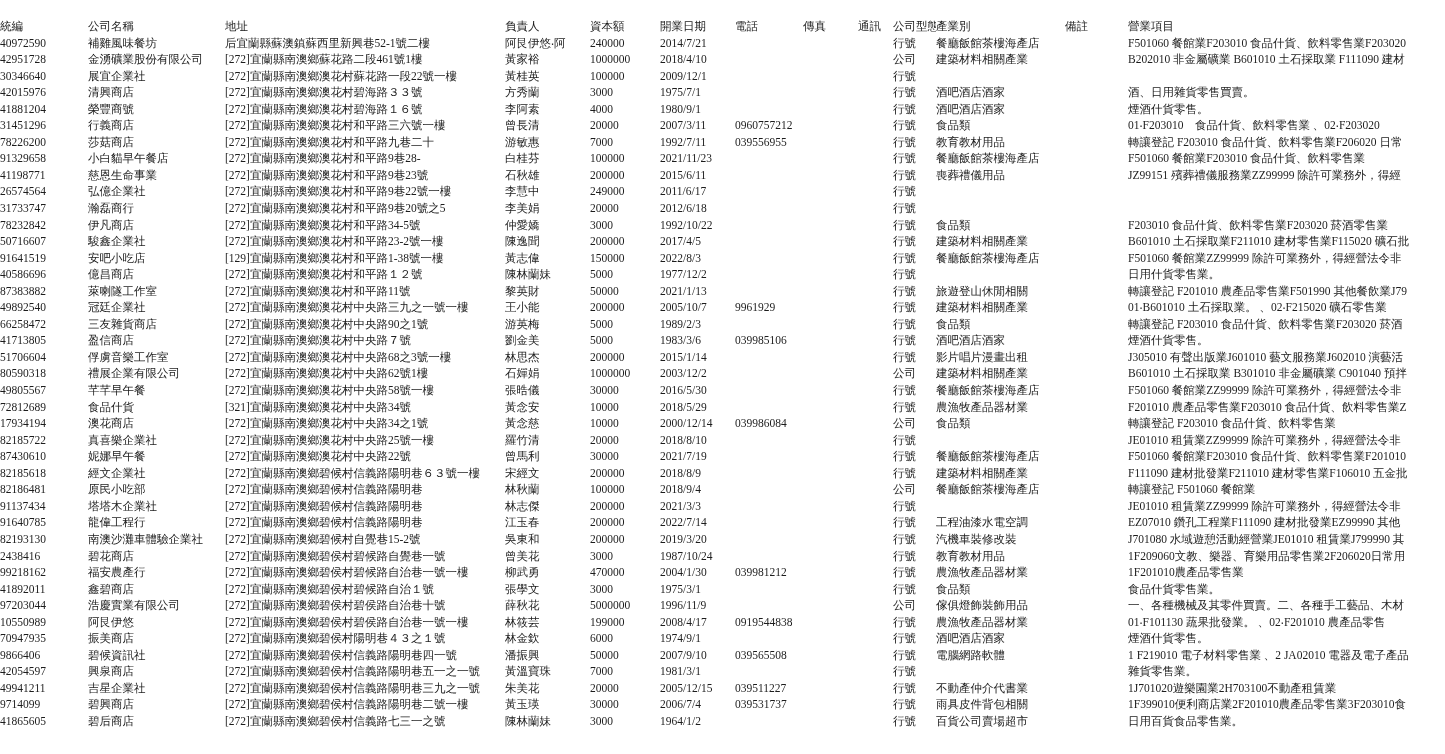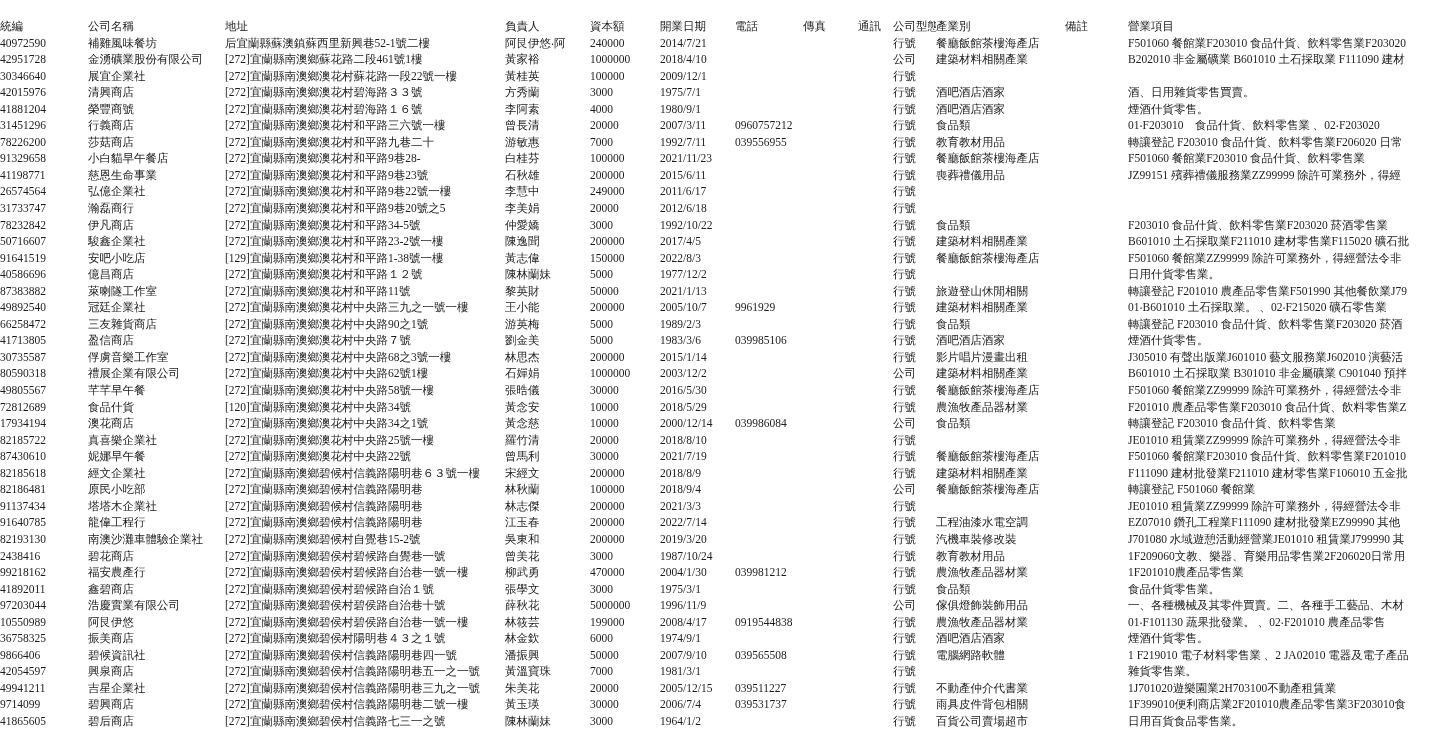--- a/index.html
+++ b/index.html
@@ -368,21 +368,21 @@
         <td class="d-date">1983/3/6</td>
         <td class="d-phone">039985106</td>
         <td class="d-fax"></td>
         <td class="d-comm"></td>
         <td class="d-type">行號</td>
         <td class="d-industry">酒吧酒店酒家</td>
         <td class="d-note"></td>
         <td class="d-items">煙酒什貨零售。</td>
       </tr>
       <tr>
-        <td class="d-tid">30735587</td>
+        <td class="d-tid">51706604</td>
         <td class="d-name">俘虜音樂工作室</td>
         <td class="d-addr">[272]宜蘭縣南澳鄉澳花村中央路68之3號一樓</td>
         <td class="d-owner">林思杰</td>
         <td class="d-capital">200000</td>
         <td class="d-date">2015/1/14</td>
         <td class="d-phone"></td>
         <td class="d-fax"></td>
         <td class="d-comm"></td>
         <td class="d-type">行號</td>
         <td class="d-industry">影片唱片漫畫出租</td>
@@ -415,21 +415,21 @@
         <td class="d-fax"></td>
         <td class="d-comm"></td>
         <td class="d-type">行號</td>
         <td class="d-industry">餐廳飯館茶樓海產店</td>
         <td class="d-note"></td>
         <td class="d-items">F501060 餐館業ZZ99999 除許可業務外，得經營法令非</td>
       </tr>
       <tr>
         <td class="d-tid">72812689</td>
         <td class="d-name">食品什貨</td>
-        <td class="d-addr">[120]宜蘭縣南澳鄉澳花村中央路34號</td>
+        <td class="d-addr">[321]宜蘭縣南澳鄉澳花村中央路34號</td>
         <td class="d-owner">黃念安</td>
         <td class="d-capital">10000</td>
         <td class="d-date">2018/5/29</td>
         <td class="d-phone"></td>
         <td class="d-fax"></td>
         <td class="d-comm"></td>
         <td class="d-type">行號</td>
         <td class="d-industry">農漁牧產品器材業</td>
         <td class="d-note"></td>
         <td class="d-items">F201010 農產品零售業F203010 食品什貨、飲料零售業Z</td>
@@ -623,21 +623,21 @@
         <td class="d-date">2008/4/17</td>
         <td class="d-phone">0919544838</td>
         <td class="d-fax"></td>
         <td class="d-comm"></td>
         <td class="d-type">行號</td>
         <td class="d-industry">農漁牧產品器材業</td>
         <td class="d-note"></td>
         <td class="d-items">01‧F101130 蔬果批發業。 、02‧F201010 農產品零售</td>
       </tr>
       <tr>
-        <td class="d-tid">36758325</td>
+        <td class="d-tid">70947935</td>
         <td class="d-name">振美商店</td>
         <td class="d-addr">[272]宜蘭縣南澳鄉碧侯村陽明巷４３之１號</td>
         <td class="d-owner">林金欽</td>
         <td class="d-capital">6000</td>
         <td class="d-date">1974/9/1</td>
         <td class="d-phone"></td>
         <td class="d-fax"></td>
         <td class="d-comm"></td>
         <td class="d-type">行號</td>
         <td class="d-industry">酒吧酒店酒家</td>

